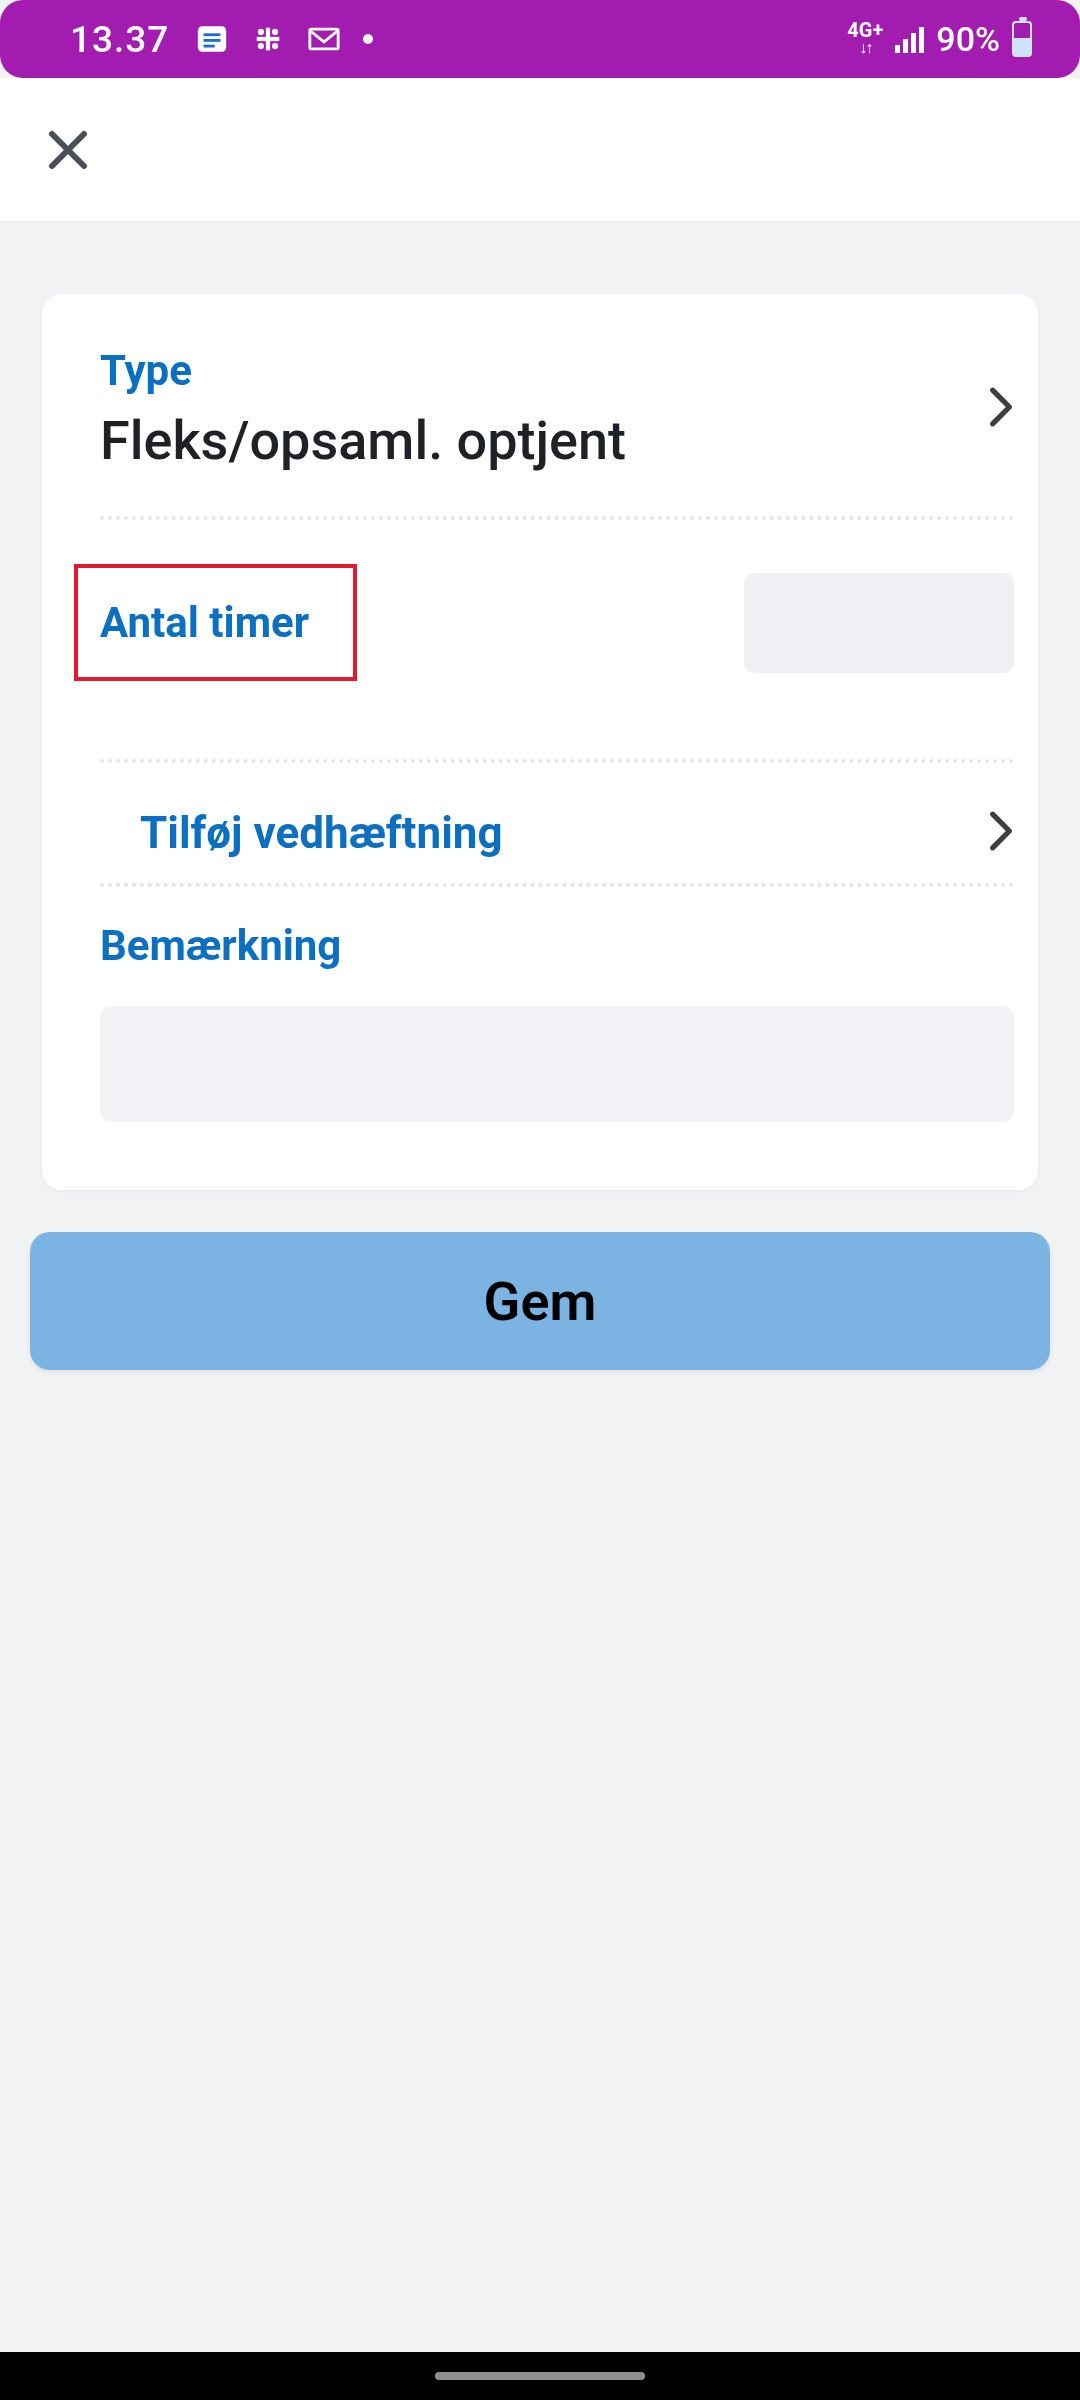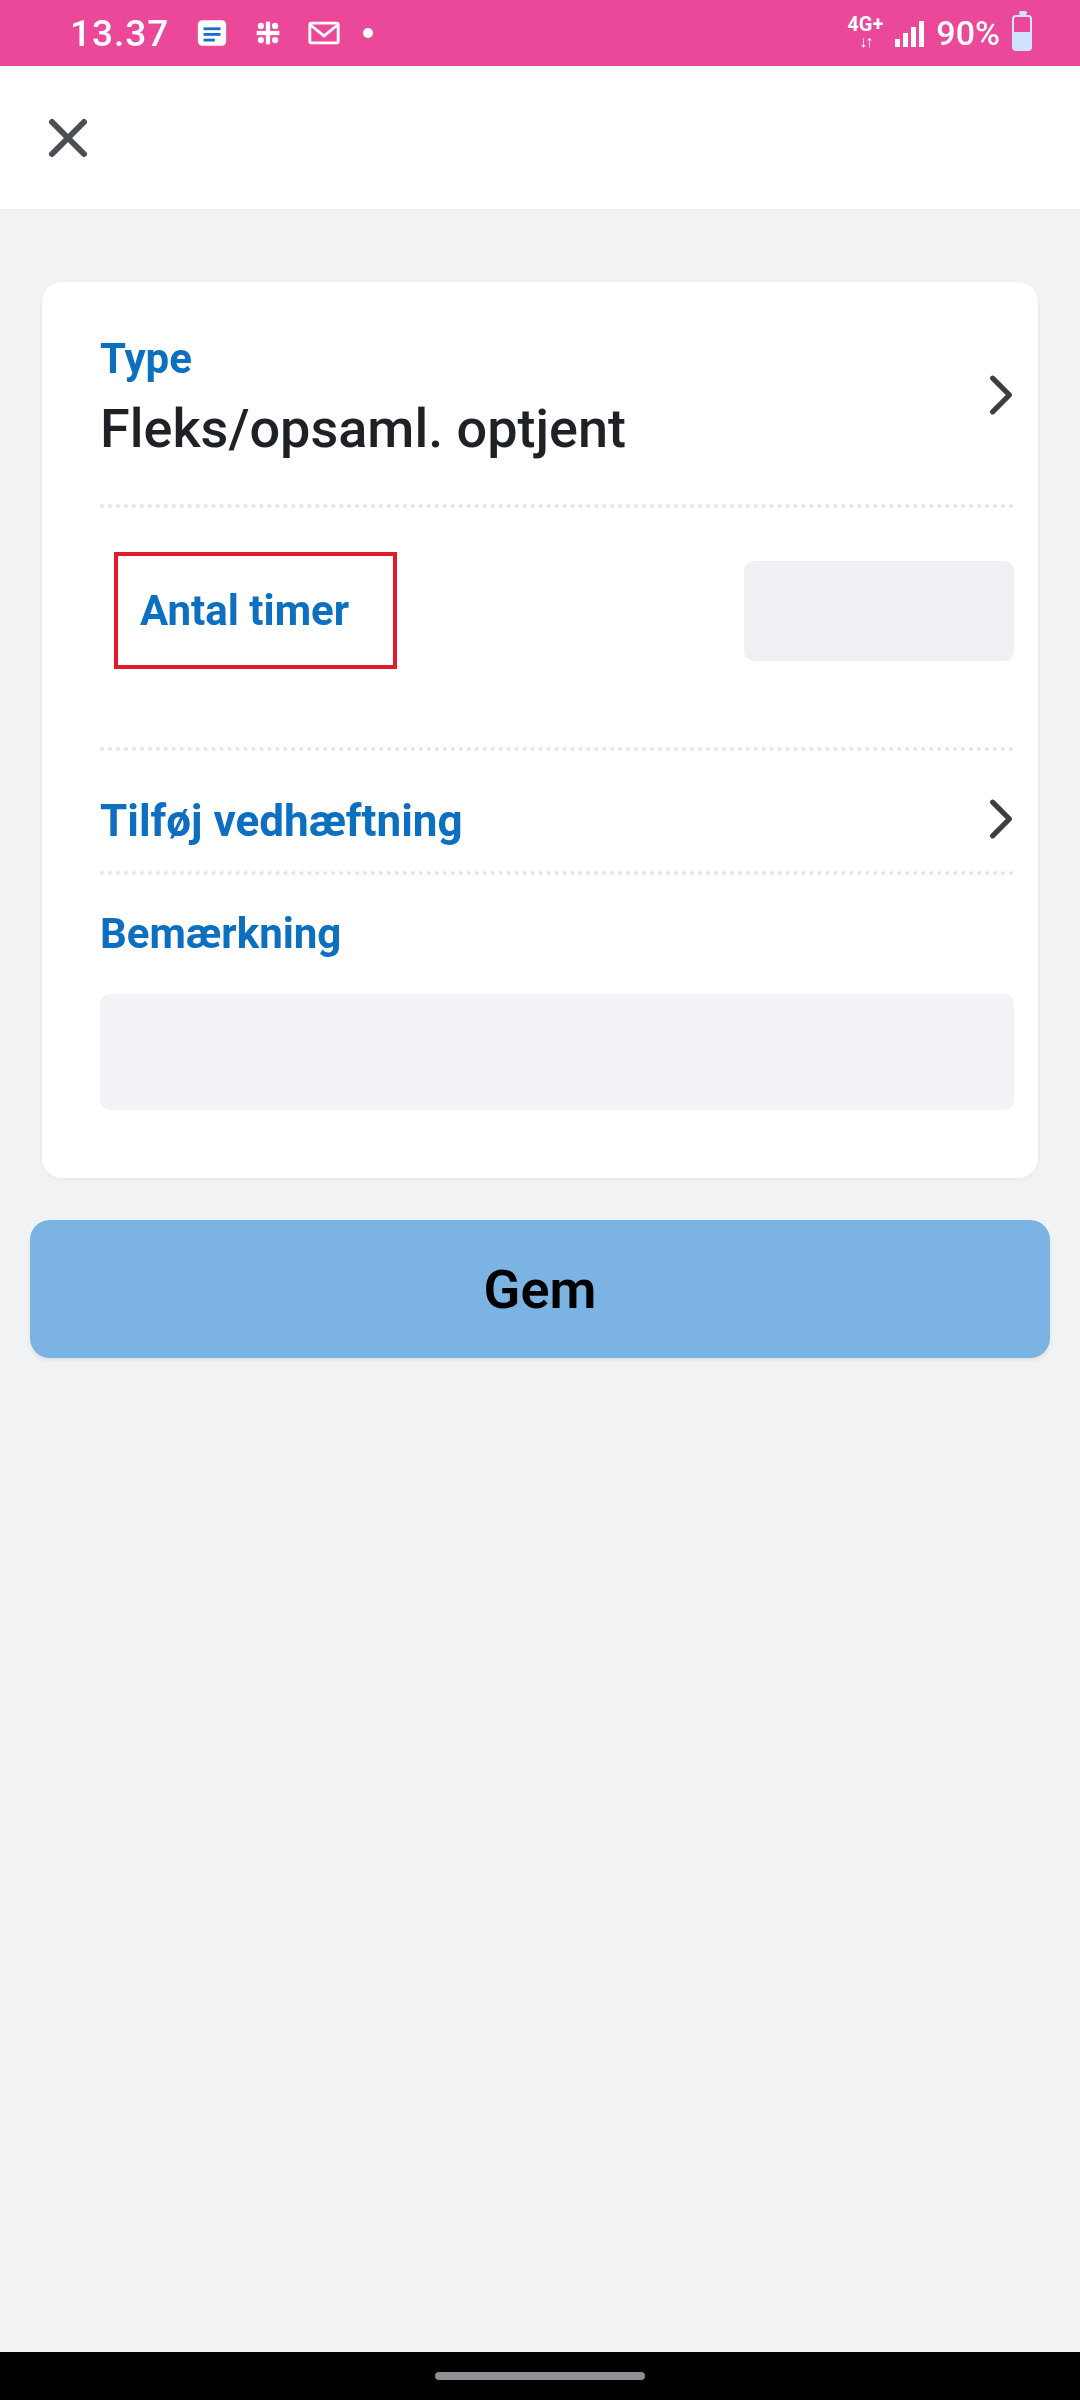--- a/index.html
+++ b/index.html
@@ -1,28 +1,29 @@
 <!DOCTYPE html>
 <html><head>
 <meta charset="utf-8">
 <style>
   * { box-sizing: border-box; margin: 0; padding: 0; font-family: -apple-system, BlinkMacSystemFont, "Segoe UI", Roboto, Helvetica, Arial, sans-serif; }
   html, body { width: 1080px; height: 2400px; background: #f1f2f4; }
   .screen { width: 1080px; height: 2400px; display: flex; flex-direction: column; background: #f1f2f4; position: relative; }
 
   
   .status-bar {
-    height: 66px;
-    background: #ec4899;
+    height: 78px;
+    background: #a21caf;
     color: #fff;
     display: flex;
     align-items: center;
     padding: 0 48px 0 70px;
     font-size: 34px;
     font-weight: 500;
+    border-radius: 23px;
   }
   .status-left { display: flex; align-items: center; gap: 26px; }
   .status-time { font-size: 37px; letter-spacing: 1px; }
   .status-icons-left { display: flex; align-items: center; gap: 22px; }
   .status-right { margin-left: auto; display: flex; align-items: center; gap: 12px; font-size: 34px; }
   .sig4g { font-size: 20px; font-weight: 700; line-height: 18px; text-align: center; }
   .sig4g .arrows { font-size: 16px; letter-spacing: -2px; }
   .signal-bars { display: flex; align-items: flex-end; gap: 3px; height: 28px; }
   .signal-bars span { width: 5px; background: #fff; display: block; }
   .signal-bars span:nth-child(1){height:8px;}
@@ -98,41 +99,40 @@
     border-top: 4px dotted #e2e5ea;
     margin: 44px 0;
   }
   .dots-divider.tight { margin: 24px 0 34px 0; }
 
   .hours-row {
     display: flex;
     align-items: center;
     justify-content: space-between;
     margin-top: 36px;
-    margin-left: 40px;
   }
   .hours-label-box {
     border: 4px solid #e11b2f;
     padding: 30px 44px 30px 22px;
     margin-left: -26px;
   }
   .hours-input {
     width: 270px;
     height: 100px;
     background: #eef0f3;
     border-radius: 10px;
     border: none;
   }
 
   .attach-row {
     display: flex;
     align-items: center;
     justify-content: space-between;
   }
-  .attach-row .field-label { margin-bottom: 0; font-size: 44px; }
+  .attach-row .field-label { margin-bottom: 0; font-size: 44px; margin-left: 40px; }
   .remark-box {
     margin-top: 22px;
     width: 100%;
     height: 116px;
     background: #f2f3f6;
     border-radius: 10px;
     border: none;
     resize: none;
   }
 

